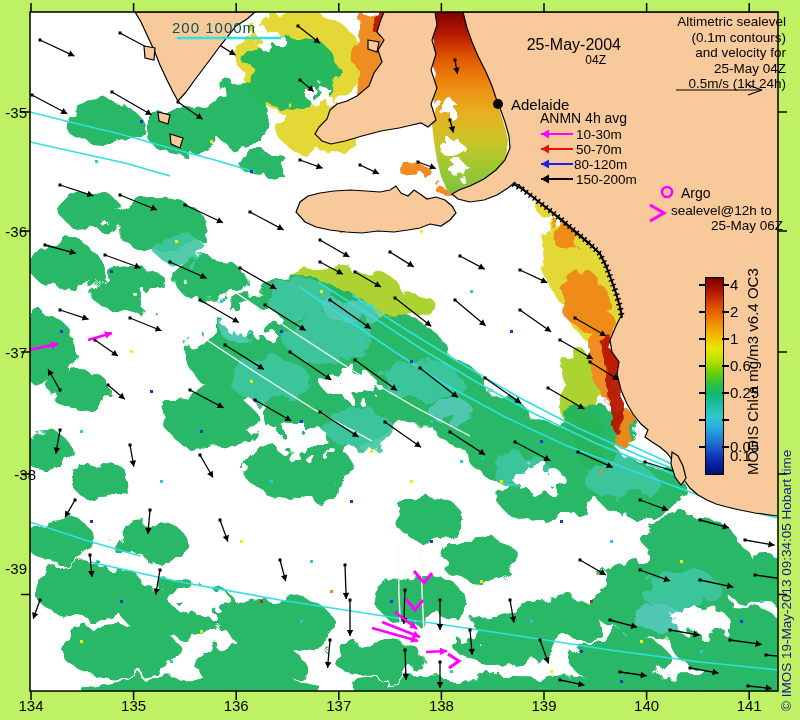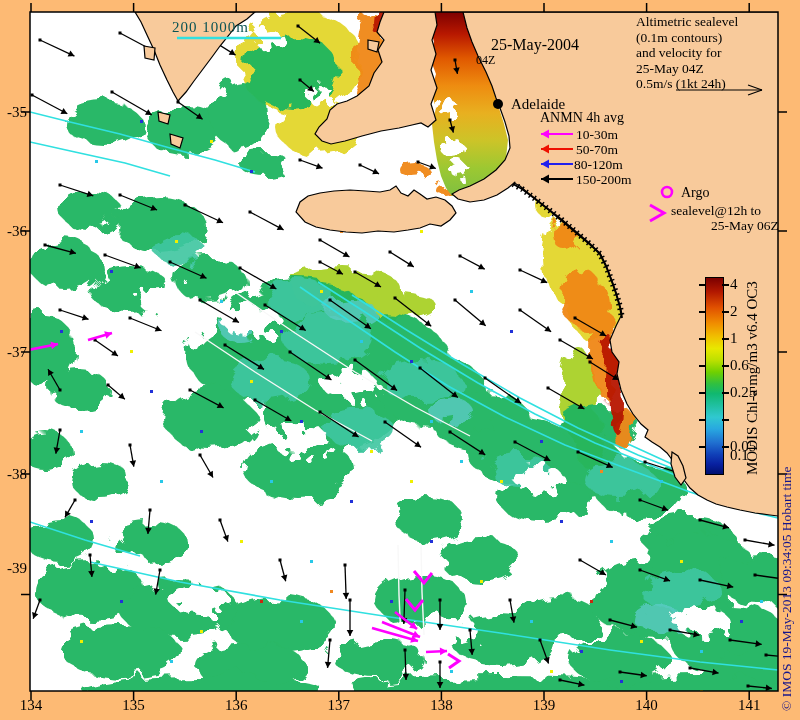--- a/index.html
+++ b/index.html
@@ -1,20 +1,20 @@
 <!DOCTYPE html>
 <html><head>
 <meta charset="utf-8">
 <style>
   html,body{margin:0;padding:0;background:#fff;}
-  #fig{position:relative;width:800px;height:720px;background:#fdba74;overflow:hidden;
-       font-family:Liberation Serif, serif;}
+  #fig{position:relative;width:800px;height:720px;background:#bef264;overflow:hidden;
+       font-family:Liberation Sans, sans-serif;}
   svg{position:absolute;left:0;top:0;}
   .lbl{position:absolute;white-space:nowrap;color:#000;line-height:1.15;}
-  .ctr{text-align:left;}
+  .ctr{text-align:right;}
   .vtext{position:absolute;white-space:nowrap;transform:rotate(-90deg);transform-origin:left top;}
   .cb{position:absolute;left:705px;top:277px;width:17px;height:196px;border:1px solid #000;
       background:linear-gradient(to bottom,#7b0000 0%,#b21800 7%,#e05000 15%,#f08c00 23%,
       #f0c000 30%,#e8e800 36%,#bce000 42%,#70d000 48%,#30c040 54%,#10b870 59%,#20c0a0 65%,
       #30c8d0 71%,#28a8e0 77%,#2070d0 84%,#1040b8 90%,#0820a0 95%,#001070 100%);}
   .cbtick{position:absolute;height:2px;background:#000;}
   .cblab{position:absolute;left:730px;font-size:15px;}
   .xlab{position:absolute;top:697px;width:50px;text-align:center;font-size:15px;}
   .ylab{position:absolute;left:0;width:27px;text-align:right;font-size:15px;}
 </style>
@@ -645,21 +645,21 @@
       <div class="xlab" style="left: 108.6px;">135</div>
       <div class="xlab" style="left: 211.2px;">136</div>
       <div class="xlab" style="left: 313.8px;">137</div>
       <div class="xlab" style="left: 416.4px;">138</div>
       <div class="xlab" style="left: 519px;">139</div>
       <div class="xlab" style="left: 621.6px;">140</div>
       <div class="xlab" style="left: 724.2px;">141</div>
       <div class="ylab" style="top: 104px;">-35</div>
       <div class="ylab" style="top: 223px;">-36</div>
       <div class="ylab" style="top: 344px;">-37</div>
-      <div class="ylab" style="top: 466px;">-38</div>
+      <div class="ylab" style="top: 466px; padding-left: 9px;">-38</div>
       <div class="ylab" style="top: 560px;">-39</div>
       <div class="cbtick" style="left: 699px; top: 284px; width: 7px;"></div>
       <div class="cbtick" style="left: 722px; top: 284px; width: 7px;"></div>
       <div class="cblab" style="top: 276px;">4</div>
       <div class="cbtick" style="left: 699px; top: 311px; width: 7px;"></div>
       <div class="cbtick" style="left: 722px; top: 311px; width: 7px;"></div>
       <div class="cblab" style="top: 303px;">2</div>
       <div class="cbtick" style="left: 699px; top: 338px; width: 7px;"></div>
       <div class="cbtick" style="left: 722px; top: 338px; width: 7px;"></div>
       <div class="cblab" style="top: 330px;">1</div>

